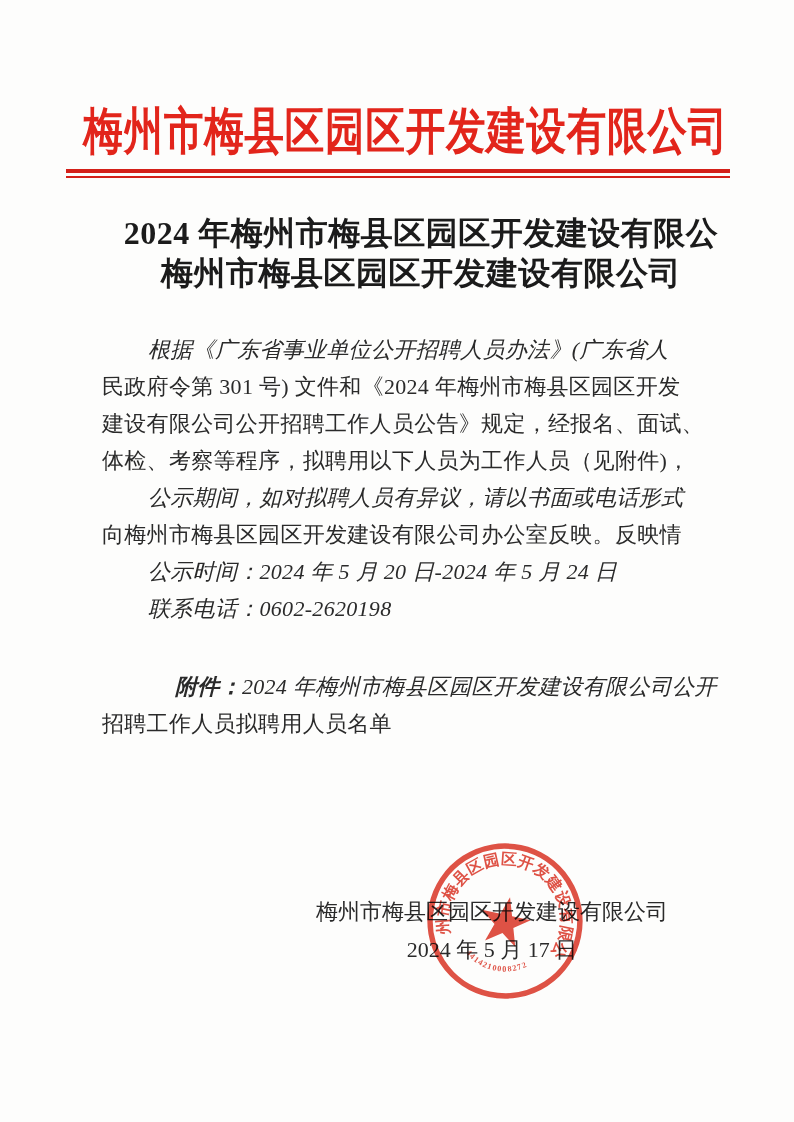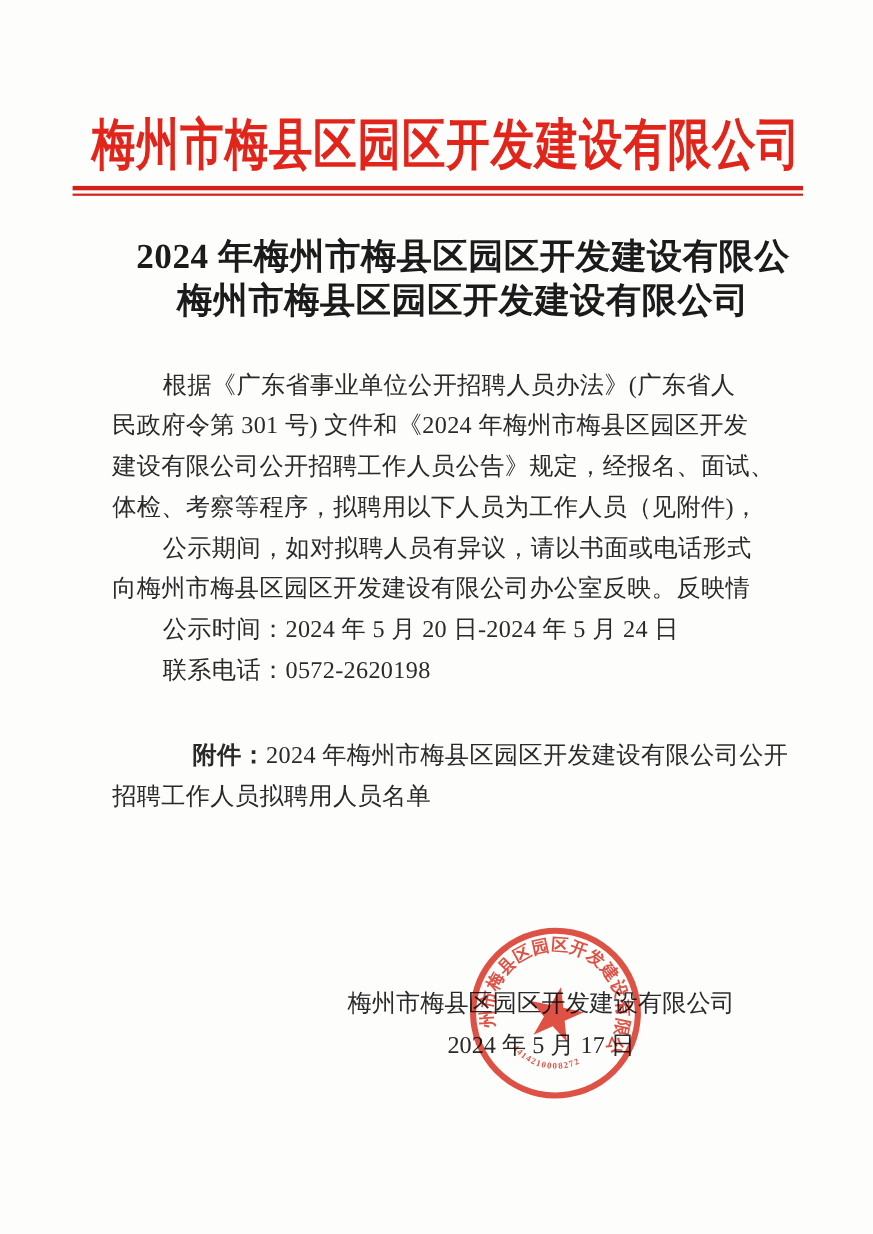--- a/index.html
+++ b/index.html
@@ -44,21 +44,21 @@
 
   
   .body-text {
     position: absolute; top: 331px; left: 102px; width: 600px;
     font-size: 22px;
     line-height: 37px;
     color: #2a2a2a;
     letter-spacing: 0.3px;
   }
   .line { white-space: nowrap; }
-  .indent { padding-left: 46px; }
+  .indent { padding-left: 46px; font-style: italic; }
   .spacer { height: 41px; }
   .b { font-weight: bold; padding-left: 27px; }
 
   
   .signature {
     position: absolute; top: 893px; left: 316px; width: 352px;
     text-align: center;
     font-size: 22px; line-height: 38px;
     color: #2a2a2a;
     white-space: nowrap;
@@ -96,21 +96,21 @@
   <div class="body-text">
     <div class="line indent">根据《广东省事业单位公开招聘人员办法》(广东省人</div>
     <div class="line">民政府令第 301 号) 文件和《2024 年梅州市梅县区园区开发</div>
     <div class="line">建设有限公司公开招聘工作人员公告》规定，经报名、面试、</div>
     <div class="line">体检、考察等程序，拟聘用以下人员为工作人员（见附件)，</div>
 
     <div class="line indent">公示期间，如对拟聘人员有异议，请以书面或电话形式</div>
     <div class="line">向梅州市梅县区园区开发建设有限公司办公室反映。反映情</div>
 
     <div class="line indent">公示时间：2024 年 5 月 20 日-2024 年 5 月 24 日</div>
-    <div class="line indent">联系电话：0572-2620198</div>
+    <div class="line indent">联系电话：0602-2620198</div>
 
     <div class="spacer"></div>
 
     <div class="line indent">
       <span class="b">附件：</span><span>2024 年梅州市梅县区园区开发建设有限公司公开</span>
     </div>
     <div class="line">招聘工作人员拟聘用人员名单</div>
   </div>
 
   <div class="signature">

